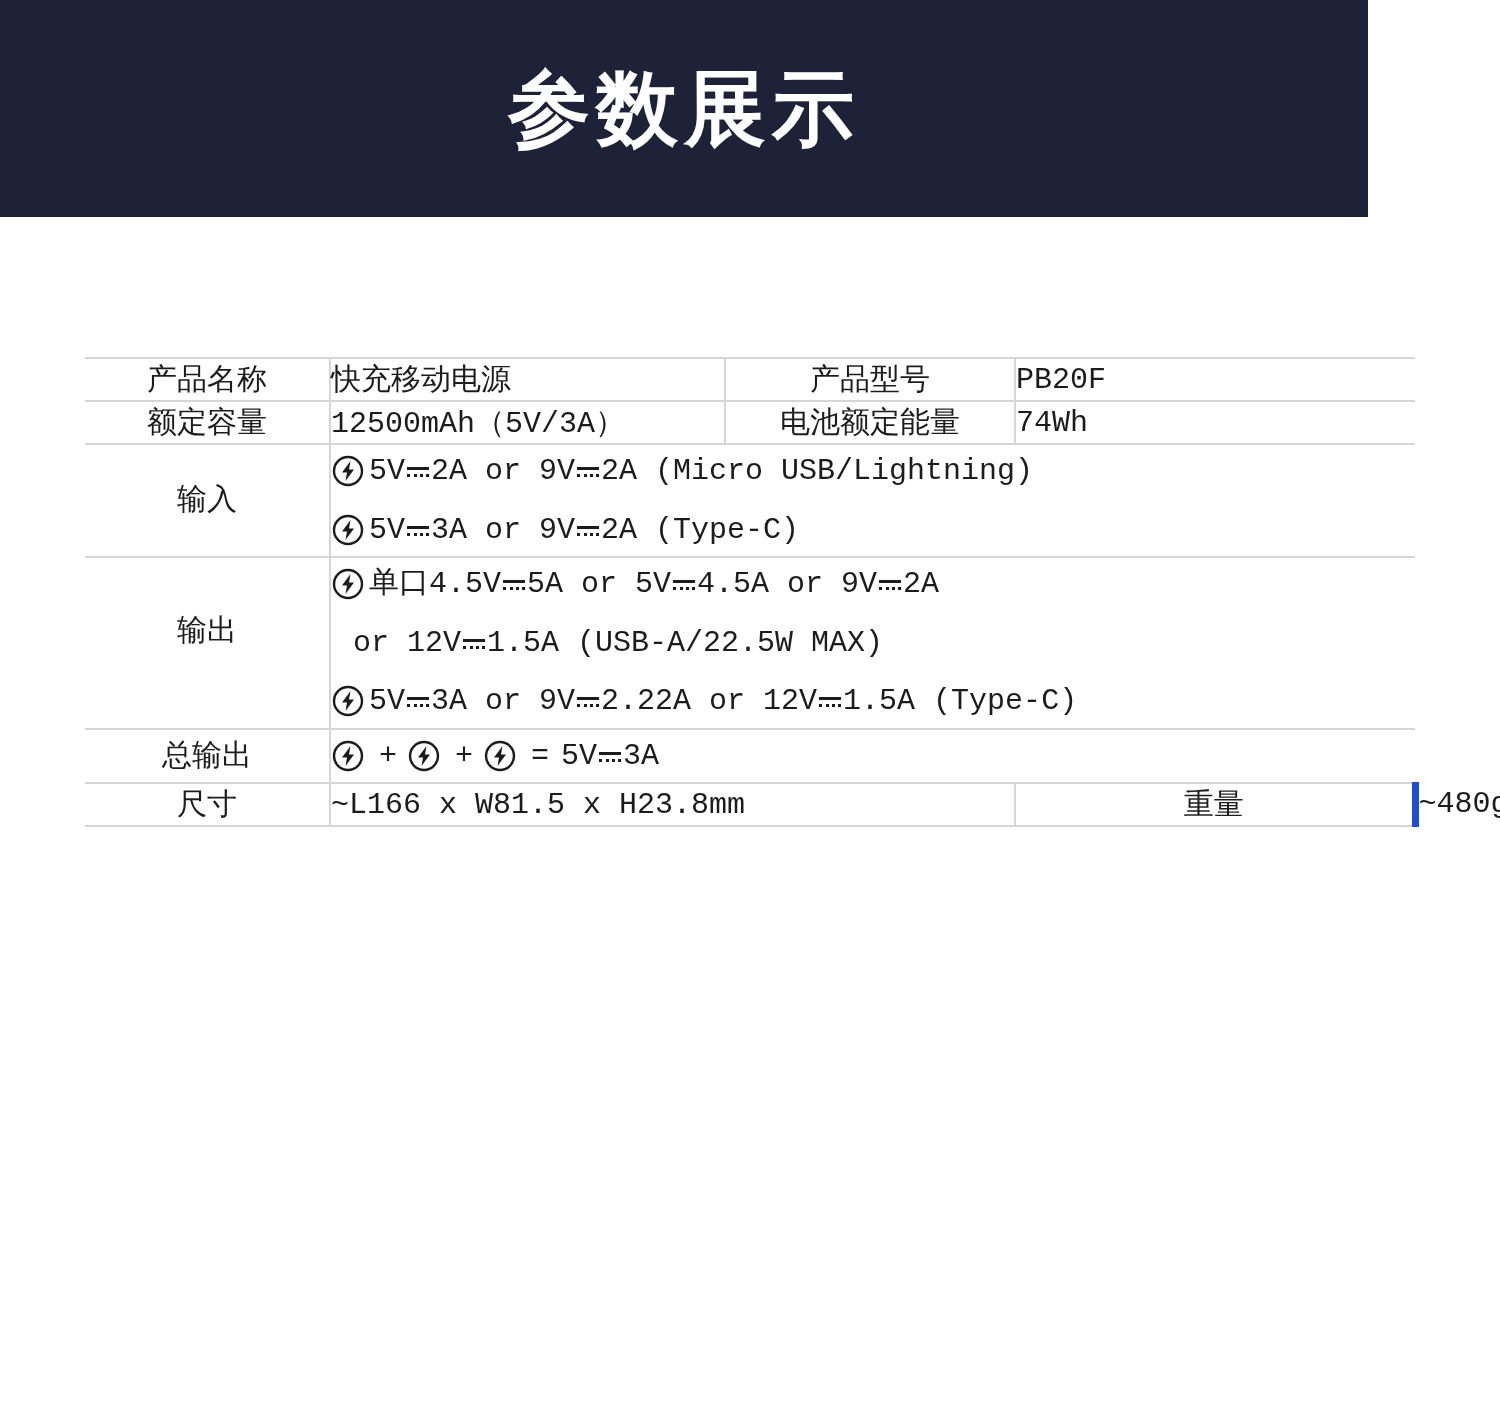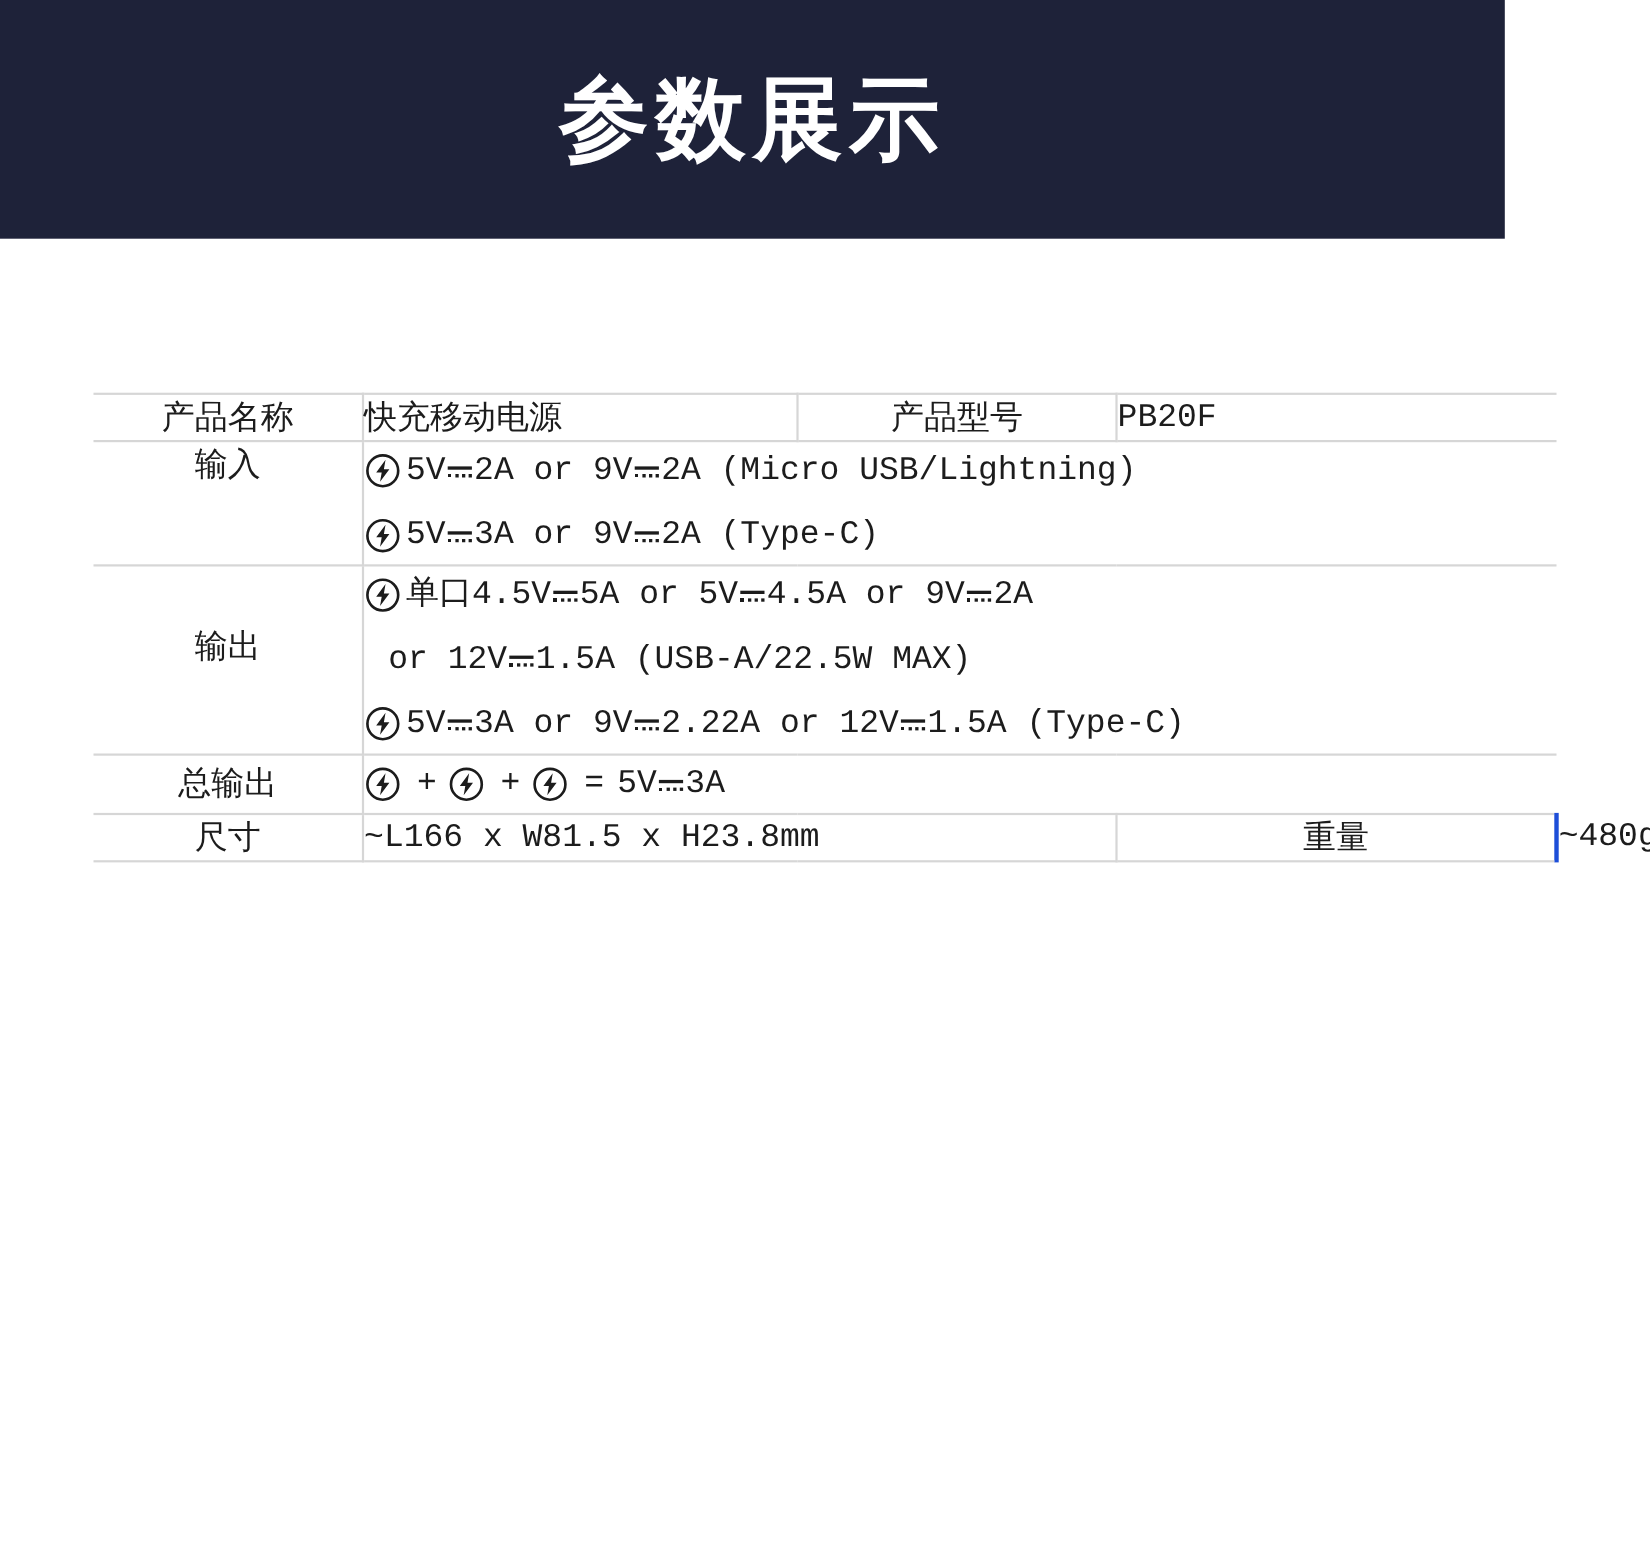--- a/index.html
+++ b/index.html
@@ -150,23 +150,29 @@
       <tbody>
 
         <tr>
           <td class="label">产品名称</td>
           <td class="value">快充移动电源</td>
           <td class="label">产品型号</td>
           <td class="value last-col">PB20F</td>
         </tr>
 
 
-
-        <tr>
-          <td class="label" style="vertical-align:top;">输入</td>
+        <tr>
+          <td class="label">额定容量</td>
+          <td class="value">12500mAh（5V/3A）</td>
+          <td class="label">电池额定能量</td>
+          <td class="value last-col">74Wh</td>
+        </tr>
+
+        <tr>
+          <td class="label" style="vertical-align:top;padding-top:34px;">输入</td>
           <td class="value-wide last-col" colspan="3">
             <div class="line">
               <span class="bolt">
                 <svg width="34" height="34" viewBox="0 0 34 34">
                     <circle cx="17" cy="17" r="14" fill="none" stroke="#1c1c1c" stroke-width="2.4"></circle>
                     <path d="M19.5 7 L11 18.5 L16 18.5 L14.5 27 L23 15.5 L18 15.5 Z" fill="#1c1c1c"></path>
                   </svg>
               </span>
               <span>5V</span>
               <span class="dc"></span>
@@ -259,20 +265,20 @@
               <span>5V</span>
               <span class="dc"></span>
               <span>3A</span>
             </div>
           </td>
         </tr>
 
         <tr>
           <td class="label">尺寸</td>
           <td class="value" colspan="2">~L166 x W81.5 x H23.8mm</td>
-          <td class="label" style="width:130px;border-right:4px solid #1d4ed8;">重量</td>
+          <td class="label" style="width:130px;border-right:7px solid #1d4ed8;">重量</td>
           <td class="value last-col">~480g</td>
         </tr>
 
       </tbody>
     </table>
   </div>
 </div>
 
 </body></html>

